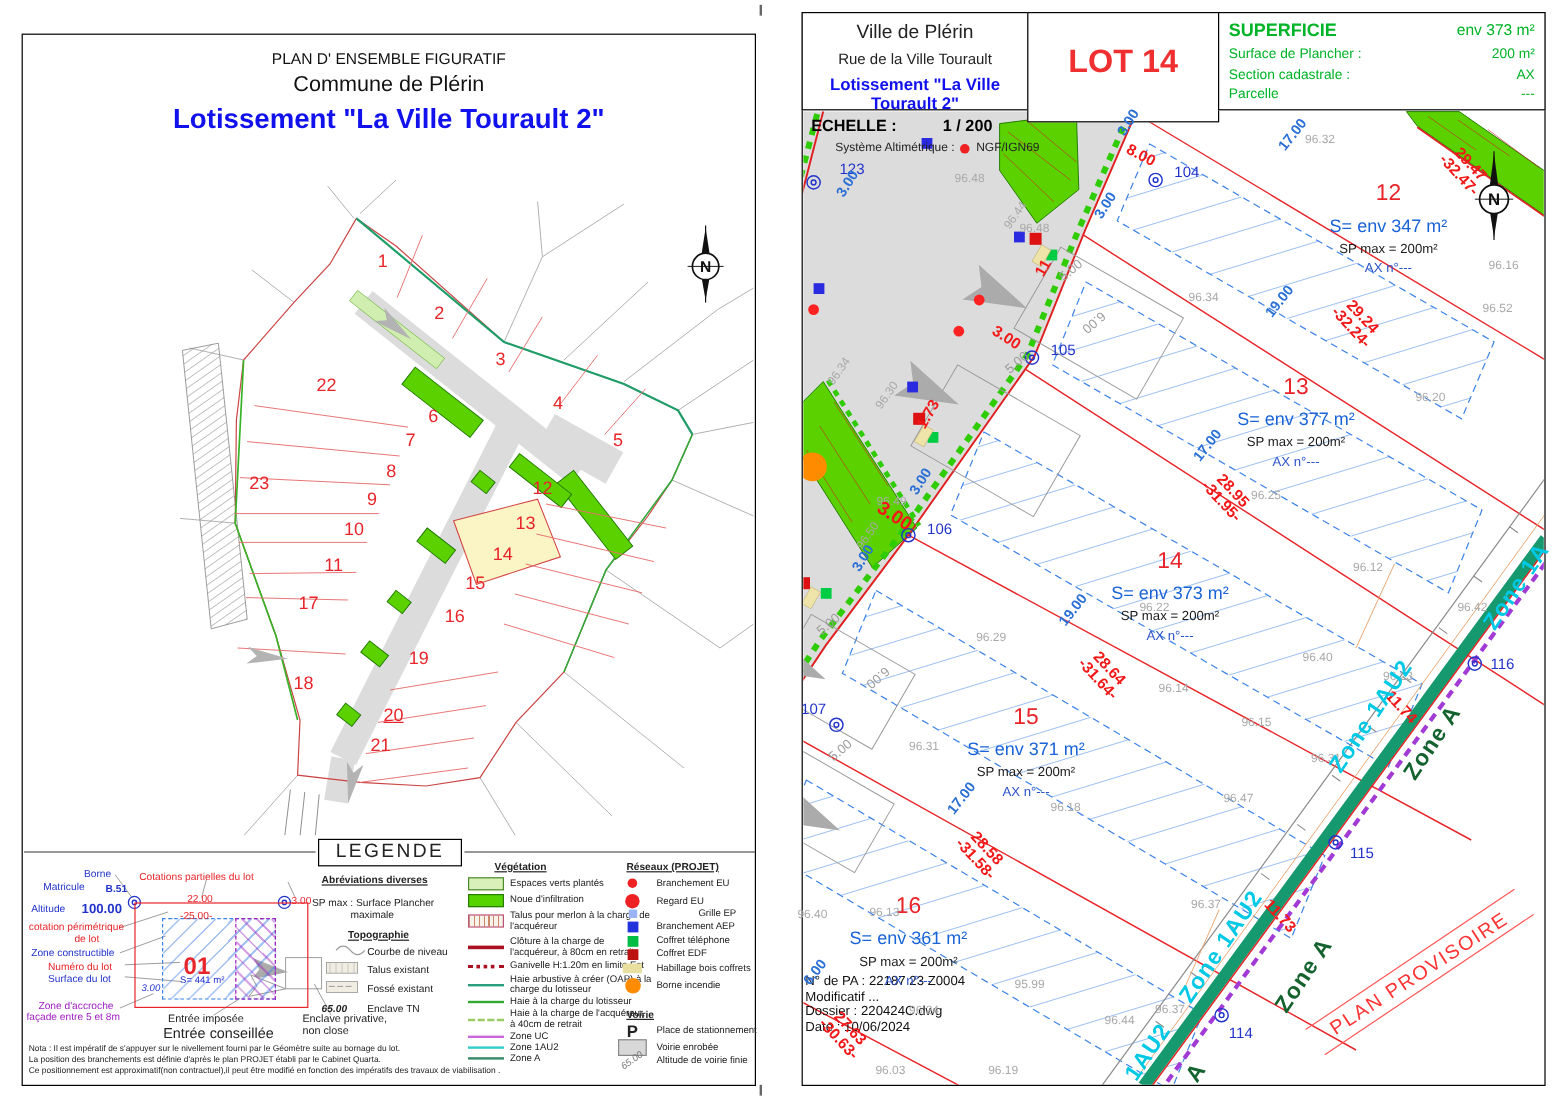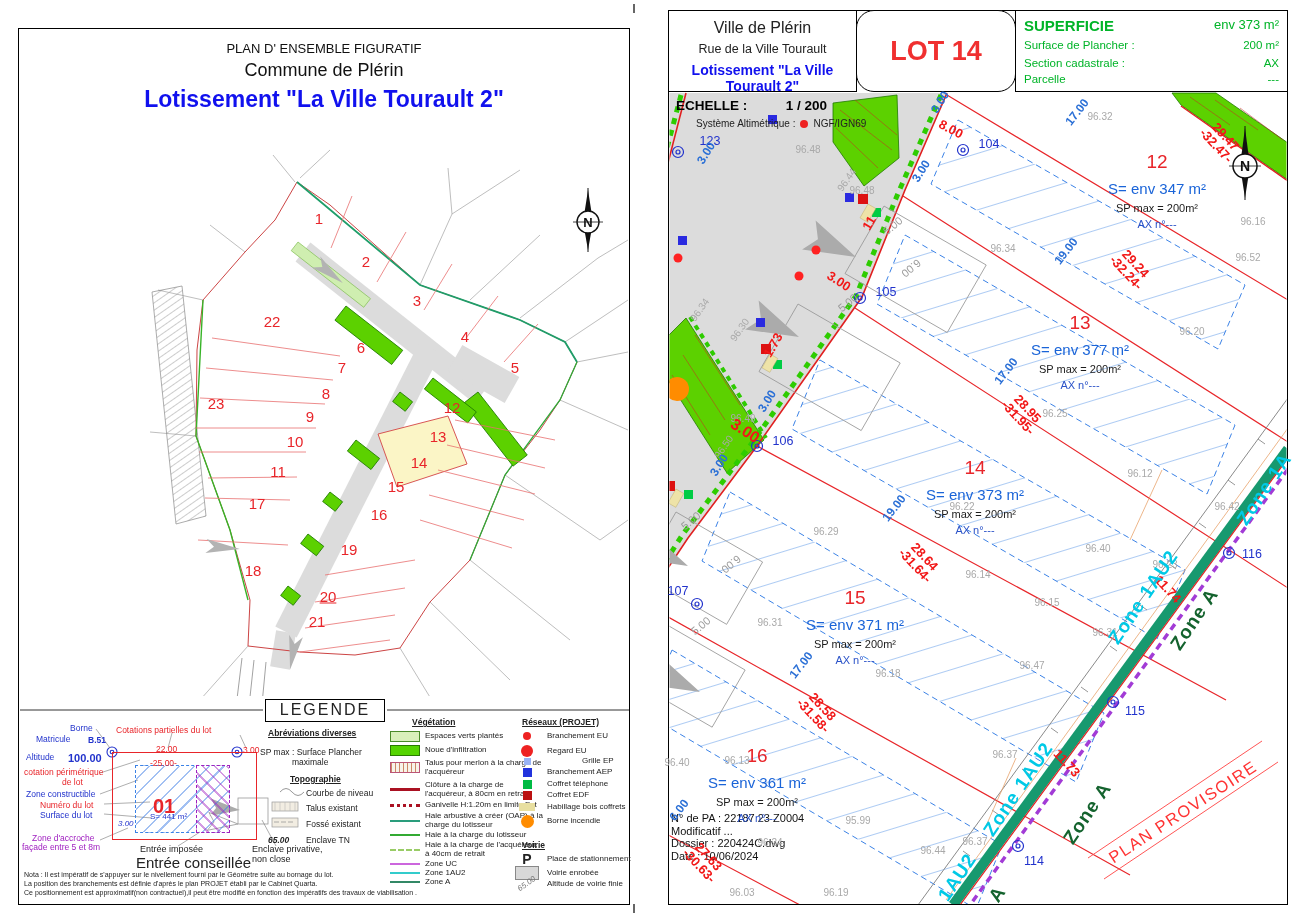--- a/index.html
+++ b/index.html
@@ -296,21 +296,21 @@
 
 <div class="abs" style="left:112px;top:752px;width:145px;height:88px;border:1.6px solid #e8252a;box-sizing:border-box;"></div>
 <div class="abs" style="left:135px;top:765px;width:95px;height:68px;border:1px dashed #3b82e6;box-sizing:border-box;background:repeating-linear-gradient(135deg,transparent 0 9px,rgba(70,130,230,.5) 9px 10.5px);"></div>
 <div class="abs" style="left:196px;top:765px;width:34px;height:68px;border:1px dashed #a020c0;box-sizing:border-box;background:repeating-linear-gradient(45deg,transparent 0 7px,rgba(160,32,192,.45) 7px 8.5px);"></div>
 
 <div class="hdr-cell" style="left:668px;top:10px;width:189px;height:82px;">
   <span class="hc1-1">Ville de Plérin</span>
   <span class="hc1-2">Rue de la Ville Tourault</span>
   <span class="hc1-3">Lotissement "La Ville Tourault 2"</span>
 </div>
-<div class="hdr-cell" style="left:856px;top:10px;width:160px;height:82px;border-radius:18px;">
+<div class="hdr-cell" style="left:856px;top:10px;width:160px;height:92px;">
   <div class="lot14">LOT 14</div>
 </div>
 <div class="hdr-cell" style="left:1015px;top:10px;width:273px;height:82px;">
   <div class="green-row" style="top:6px;font-size:15px;font-weight:bold;">
     <span>SUPERFICIE</span>
     <span style="font-weight:normal;font-size:13px;">env 373 m²</span>
   </div>
   <div class="green-row" style="top:28px;font-size:11.5px;">
     <span>Surface de Plancher :</span>
     <span>200 m²</span>
@@ -557,21 +557,21 @@
 <div class="c1lbl purple" style="left:32px;top:834px;">Zone d'accroche</div>
 <div class="c1lbl purple" style="left:22px;top:843px;">façade entre 5 et 8m</div>
 <div class="c1lbl red" style="left:116px;top:726px;">Cotations partielles du lot</div>
 <div class="c1lbl red" style="left:156px;top:745px;">22.00</div>
 <div class="c1lbl red" style="left:243px;top:746px;">3.00</div>
 <div class="c1lbl red" style="left:150px;top:759px;">-25.00-</div>
 <div class="c1lbl red" style="left:153px;top:796px;font-size:20px;font-weight:bold;">01</div>
 <div class="c1lbl blue" style="left:150px;top:813px;font-size:8px;">S= 441 m²</div>
 <div class="c1lbl blue" style="left:118px;top:820px;font-size:8px;font-style:italic;">3.00</div>
 <div class="c1lbl" style="left:140px;top:845px;font-size:9px;">Entrée imposée</div>
-<div class="c1lbl" style="left:136px;top:855px;font-size:15px;">Entrée conseillée</div>
+<div class="c1lbl" style="left:136px;top:855px;font-size:12px;">Entrée conseillée</div>
 <div class="c1lbl" style="left:252px;top:845px;font-size:9px;">Enclave privative,</div>
 <div class="c1lbl" style="left:252px;top:855px;font-size:9px;">non close</div>
 
 <div class="c1lbl leg-hdr" style="left:268px;top:729px;">Abréviations diverses</div>
 <div class="c1lbl" style="left:260px;top:748px;">SP max : Surface Plancher</div>
 <div class="c1lbl" style="left:292px;top:758px;">maximale</div>
 <div class="c1lbl leg-hdr" style="left:290px;top:775px;">Topographie</div>
 <div class="c1lbl" style="left:306px;top:789px;">Courbe de niveau</div>
 <div class="c1lbl" style="left:306px;top:804px;">Talus existant</div>
 <div class="c1lbl" style="left:306px;top:820px;">Fossé existant</div>

